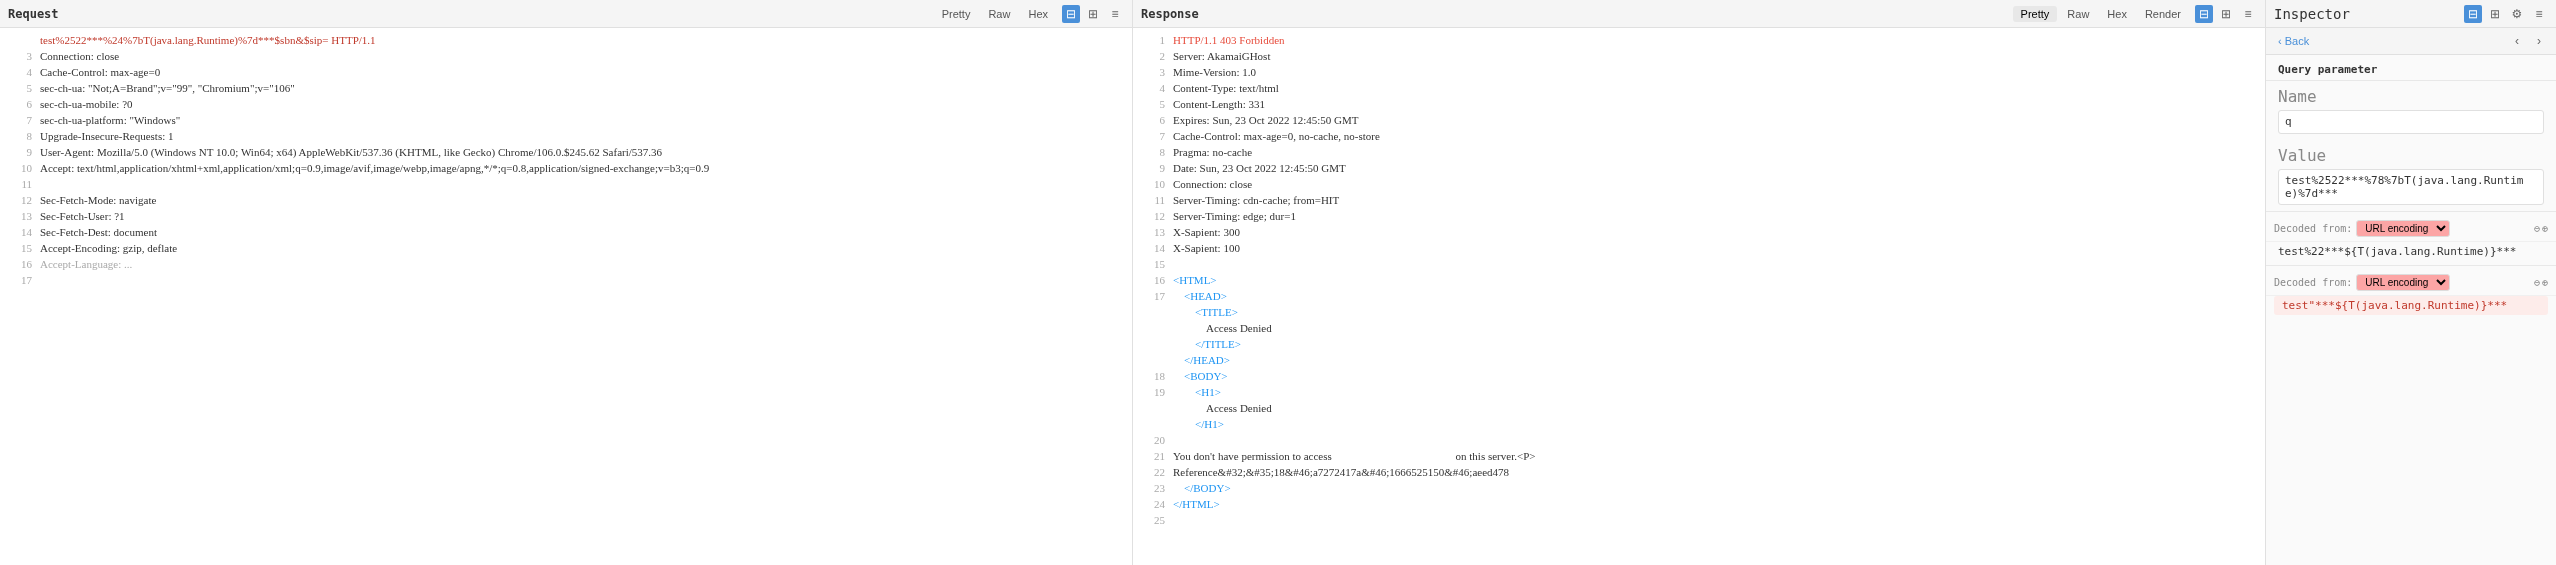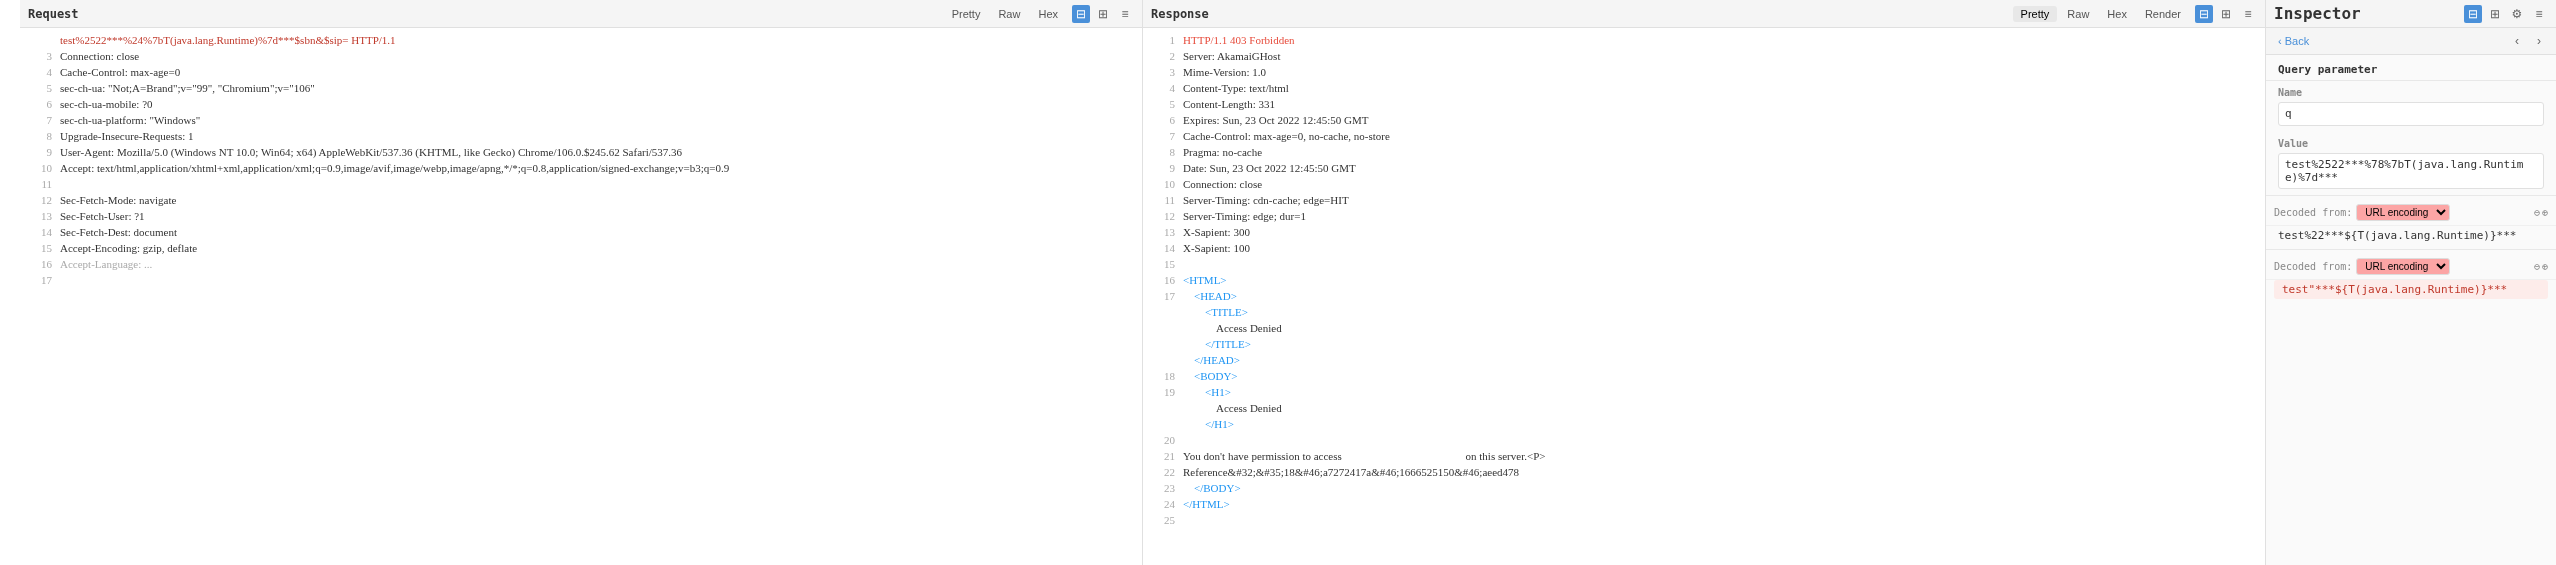--- a/index.html
+++ b/index.html
@@ -11,21 +11,20 @@
       display: flex;
       height: 565px;
       overflow: hidden;
     }
 
     
     .main-container {
       display: flex;
       flex: 1;
       overflow: hidden;
-      margin-left: 20px;
     }
 
     
     .request-panel {
       flex: 1;
       display: flex;
       flex-direction: column;
       border-right: 1px solid #e0e0e0;
       min-width: 0;
     }
@@ -152,22 +151,22 @@
     .inspector-header {
       display: flex;
       align-items: center;
       padding: 4px 8px;
       border-bottom: 1px solid #e0e0e0;
       background: #f5f5f5;
       min-height: 28px;
     }
 
     .inspector-title {
-      font-size: 16px;
-      font-weight: 700;
+      font-size: 14px;
+      font-weight: 400;
       flex: 1;
     }
 
     .inspector-nav {
       display: flex;
       align-items: center;
       padding: 4px 8px;
       border-bottom: 1px solid #e0e0e0;
       background: #f5f5f5;
       gap: 4px;
@@ -193,25 +192,25 @@
 
     .inspector-section-title {
       font-size: 11px;
       font-weight: 600;
       color: #333;
       padding: 8px 12px 4px;
       border-bottom: 1px solid #e8e8e8;
     }
 
     .field-label {
-      font-size: 10px;
+      font-size: 16px;
       color: #888;
       padding: 6px 12px 2px;
       text-transform: none;
-      font-weight: 700;
+      font-weight: 400;
     }
 
     .field-value-box {
       margin: 2px 12px 6px;
       padding: 4px 6px;
       border: 1px solid #e0e0e0;
       border-radius: 3px;
       background: #fff;
       font-size: 11px;
       word-break: break-all;
@@ -411,21 +410,21 @@
       <div class="code-line">
         <span class="line-num">9</span>
         <span class="line-content">Date: Sun, 23 Oct 2022 12:45:50 GMT</span>
       </div>
       <div class="code-line">
         <span class="line-num">10</span>
         <span class="line-content">Connection: close</span>
       </div>
       <div class="code-line">
         <span class="line-num">11</span>
-        <span class="line-content">Server-Timing: cdn-cache; edge=HIT</span>
+        <span class="line-content">Server-Timing: cdn-cache; from=HIT</span>
       </div>
       <div class="code-line">
         <span class="line-num">12</span>
         <span class="line-content">Server-Timing: edge; dur=1</span>
       </div>
       <div class="code-line">
         <span class="line-num">13</span>
         <span class="line-content">X-Sapient: 300</span>
       </div>
       <div class="code-line">

